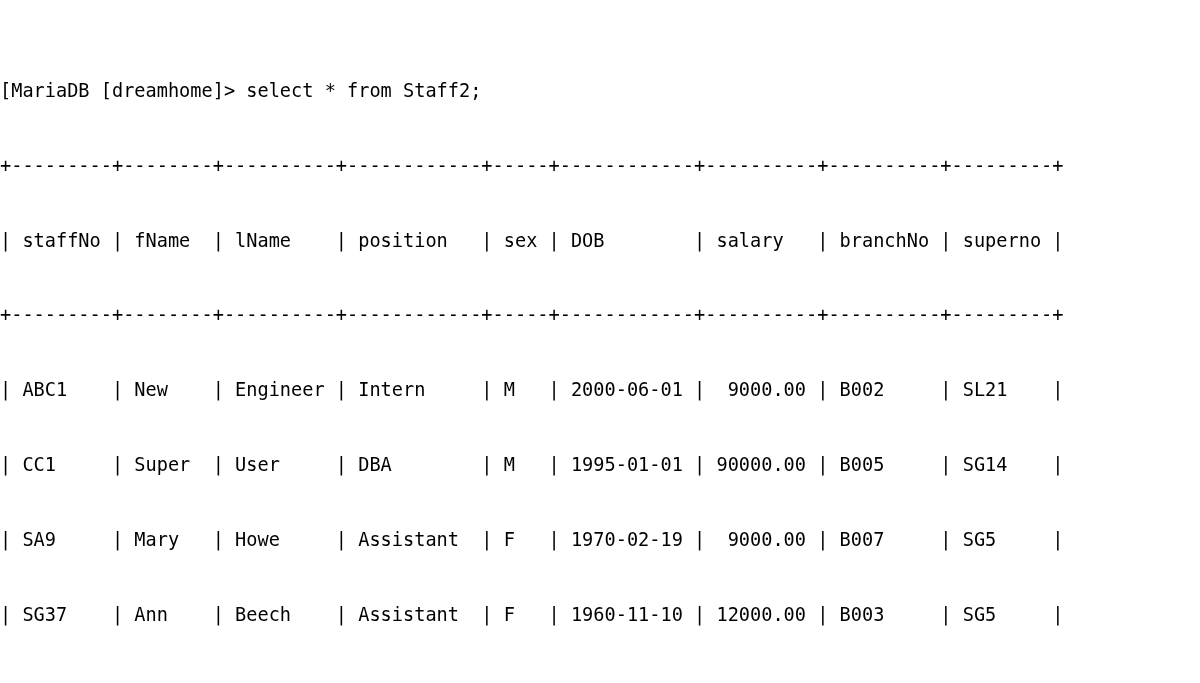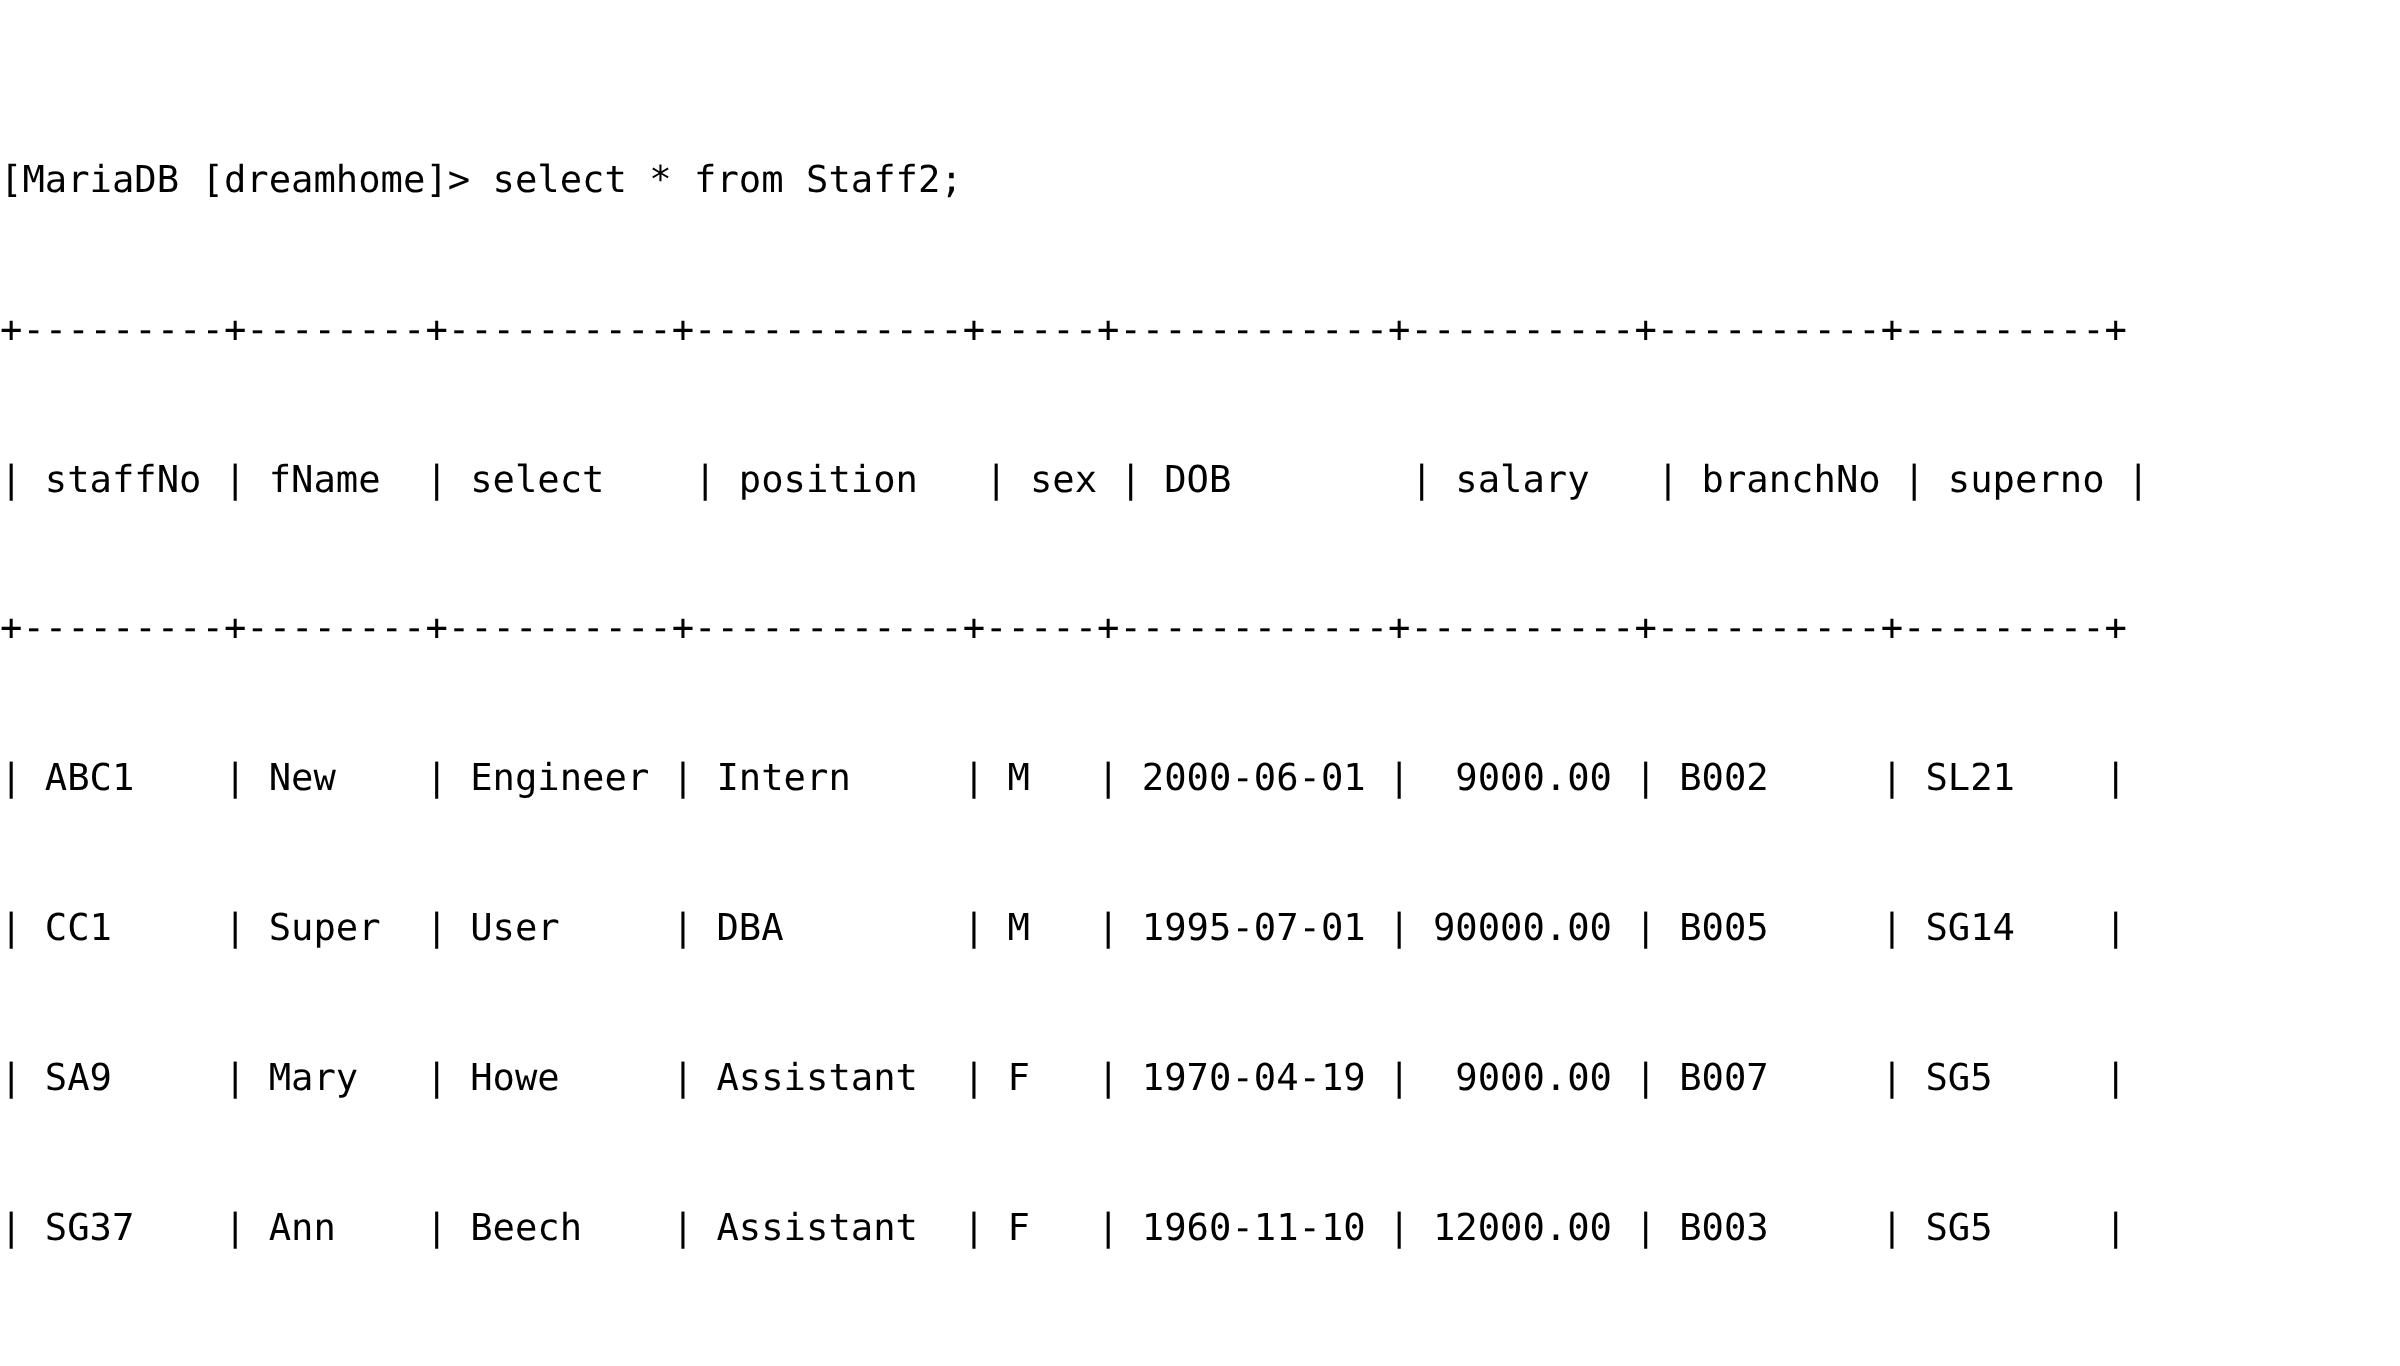--- a/index.html
+++ b/index.html
@@ -55,25 +55,25 @@
 <body>
 
 <div id="terminal">
 
   <div class="clip-top">+---------+--------+</div>
 
   <div class="term-body">
 
     <span class="line">[MariaDB [dreamhome]&gt; select * from Staff2;</span>
     <span class="line">+---------+--------+----------+------------+-----+------------+----------+----------+---------+</span>
-    <span class="line">| staffNo | fName  | select    | position   | sex | DOB        | salary   | branchNo | superno |</span>
+    <span class="line">| staffNo | fName  | lName    | position   | sex | DOB        | salary   | branchNo | superno |</span>
     <span class="line">+---------+--------+----------+------------+-----+------------+----------+----------+---------+</span>
     <span class="line">| ABC1    | New    | Engineer | Intern     | M   | 2000-06-01 |  9000.00 | B002     | SL21    |</span>
-    <span class="line">| CC1     | Super  | User     | DBA        | M   | 1995-07-01 | 90000.00 | B005     | SG14    |</span>
-    <span class="line">| SA9     | Mary   | Howe     | Assistant  | F   | 1970-04-19 |  9000.00 | B007     | SG5     |</span>
+    <span class="line">| CC1     | Super  | User     | DBA        | M   | 1995-01-01 | 90000.00 | B005     | SG14    |</span>
+    <span class="line">| SA9     | Mary   | Howe     | Assistant  | F   | 1970-02-19 |  9000.00 | B007     | SG5     |</span>
     <span class="line">| SG37    | Ann    | Beech    | Assistant  | F   | 1960-11-10 | 12000.00 | B003     | SG5     |</span>
     
     
     
     
     
     
 
     
 

